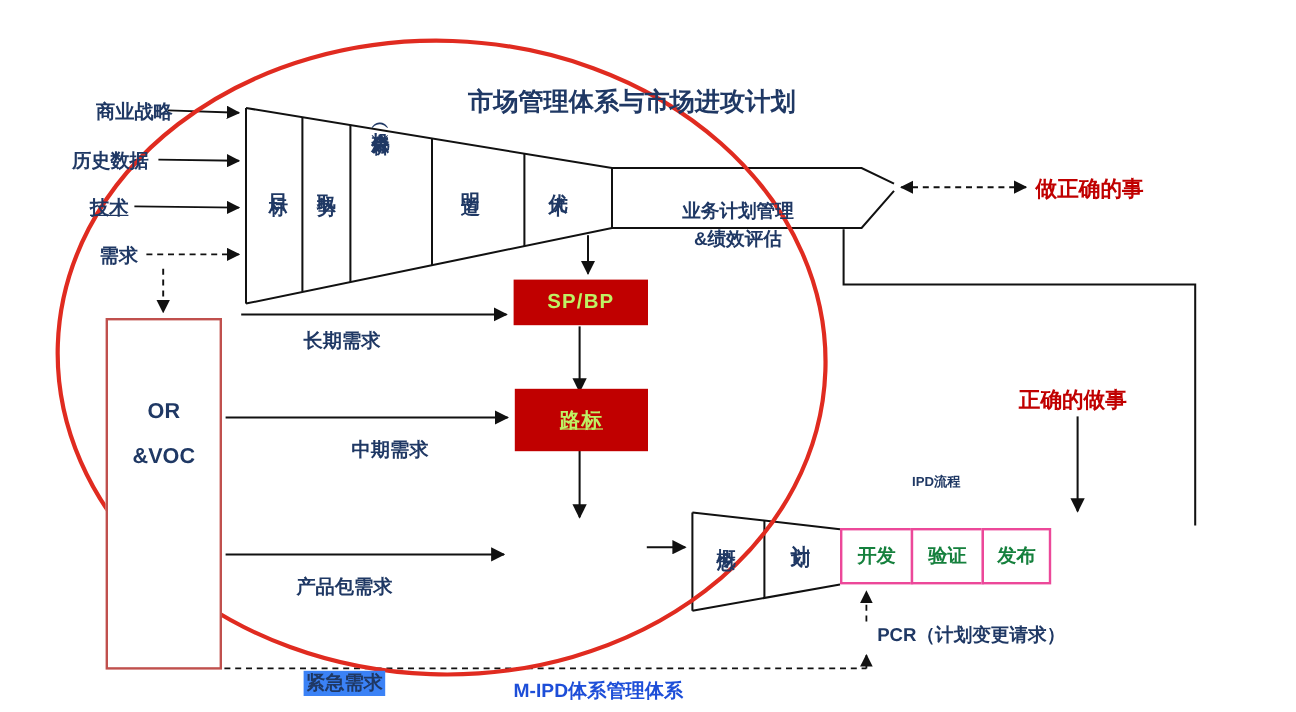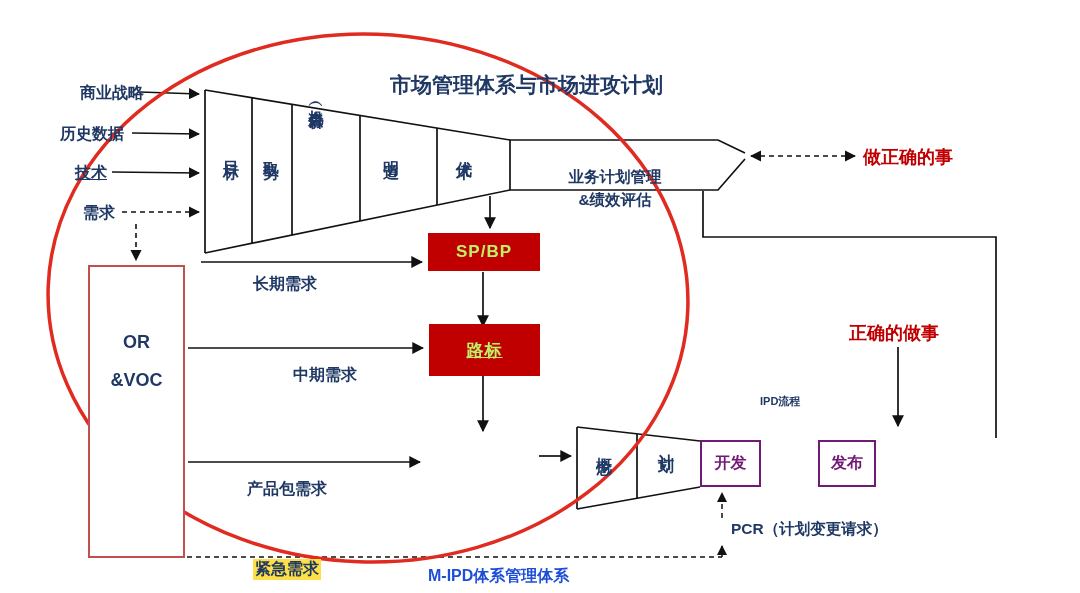--- a/index.html
+++ b/index.html
@@ -25,23 +25,23 @@
   .redbox {
     position:absolute; background:#C00000; color:#bef264; font-weight:700; font-size:17px;
     display:flex; align-items:center; justify-content:center; letter-spacing:1px;
   }
   .orbox {
     position:absolute; left:88px; top:265px; width:97px; height:293px;
     border:2px solid #C0504D; background:#fff; box-sizing:border-box; text-align:center;
   }
   .orbox .inner { margin-top:56px; font-size:18px; font-weight:700; line-height:38px; color:#1F3864; }
   .ipdbox {
-    position:absolute; top:440px; height:47px; background:#fff; border:2px solid #701a75;
+    position:absolute; top:440px; height:47px; background:#fff; border:2px solid #ec4899;
     box-sizing:border-box; display:flex; align-items:center; justify-content:center;
-    font-size:16px; font-weight:600; color:#701a75; white-space:nowrap;
+    font-size:16px; font-weight:600; color:#15803d; white-space:nowrap;
   }
   .redtext { position:absolute; color:#C00000; font-weight:700; font-size:18px; white-space:nowrap; }
   .ipdtitle { position:absolute; left:760px; top:394px; font-size:11px; font-weight:700; color:#1F3864; white-space:nowrap; }
   .pcr { position:absolute; left:731px; top:519px; font-size:15.5px; font-weight:600; color:#1F3864; white-space:nowrap; }
   .mipd { position:absolute; left:428px; top:566px; font-size:16px; font-weight:600; color:#1d4ed8; white-space:nowrap; }
 </style>
 </head>
 <body>
 
 <div class="stage">
@@ -130,26 +130,27 @@
   <div class="orbox">
     <div class="inner">
       <span style="display:block;">OR</span>
       <span style="display:block;">&amp;VOC</span>
     </div>
   </div>
 
   <div class="lbl" style="left:253px; top:274px;">长期需求</div>
   <div class="lbl" style="left:253px; top:365px;margin-left:40px;">中期需求</div>
   <div class="lbl" style="left:247px; top:479px;">产品包需求</div>
-  <div class="lbl" style="left:253px; top:559px; background:#fde047; padding:0 2px;">紧急需求</div>
+  <div class="lbl" style="left:253px; top:559px; background:#3b82f6; padding:0 2px;">紧急需求</div>
 
   <div class="ipdtitle">IPD流程</div>
 
   <div class="vtext" style="left:596px; top:444px;">概念</div>
   <div class="vtext" style="left:658px; top:441px;">计划</div>
 
   <div class="ipdbox" style="left:700px; width:61px;">开发</div>
+  <div class="ipdbox" style="left:759px; width:61px;">验证</div>
   <div class="ipdbox" style="left:818px; width:58px;">发布</div>
 
   <div class="pcr">PCR（计划变更请求）</div>
   <div class="mipd">M-IPD体系管理体系</div>
 
 </div>
 
 </body></html>

